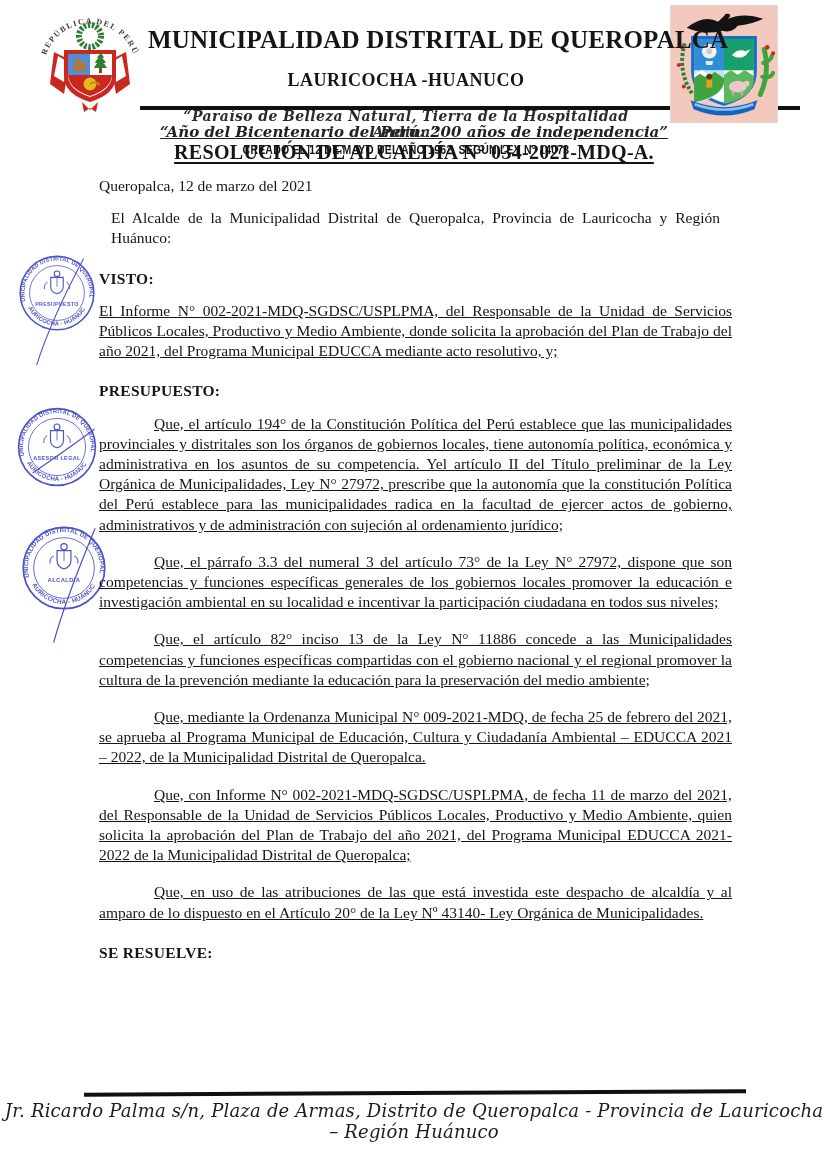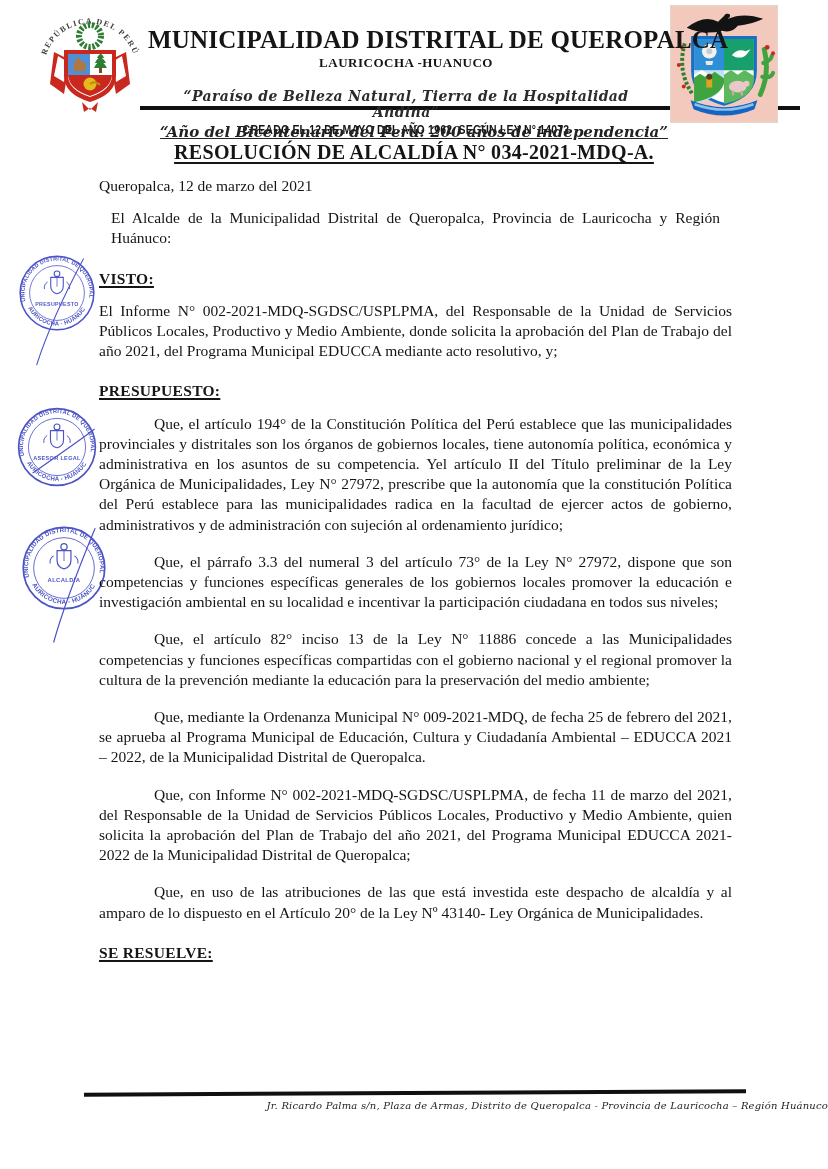--- a/index.html
+++ b/index.html
@@ -6,21 +6,21 @@
   body { background:#ffffff; }
   .page {
     position:relative; width:828px; height:1169px; margin:0 auto;
     background:#ffffff; overflow:hidden;
     font-family:"Liberation Serif", serif; color:#151515;
   }
 
   
   .hdr-center { position:absolute; left:148px; top:26px; width:516px; text-align:center; z-index:2; }
   .hdr-title   { font-size:25px; font-weight:bold; letter-spacing:.2px; white-space:nowrap; }
-  .hdr-sub     { font-size:13px; font-weight:bold; margin-top:1px; letter-spacing:.5px; }
+  .hdr-sub     { font-size:18px; font-weight:bold; margin-top:16px; letter-spacing:.5px; }
   .hdr-motto   { font-size:14px; font-weight:bold; font-style:italic; margin-top:17px;
                  font-family:"DejaVu Serif", serif; color:#2b2b2b; letter-spacing:.4px; }
   .hdr-created { font-size:10.5px; font-weight:bold; margin-top:3px; letter-spacing:.2px;
                  font-family:"Liberation Sans", sans-serif; transform:scaleY(1.15); }
   .hdr-rule { position:absolute; left:140px; top:106px; width:660px; height:4px; background:#101010; z-index:1; }
 
   .logo-left  { position:absolute; left:34px;  top:6px; width:112px; height:116px; z-index:2; }
   .logo-right { position:absolute; left:670px; top:5px; width:108px; height:118px; z-index:2;
                 background:#f6efe9; border:1px solid #e3d4cc; box-sizing:border-box; }
 
@@ -29,39 +29,39 @@
                 font-size:15px; color:#222; z-index:2;text-decoration:underline; }
   .res-title  { position:absolute; left:0; top:141px; width:100%; text-align:center;
                 font-size:20px; font-weight:bold; letter-spacing:.3px; z-index:2; }
   .res-title span { text-decoration:underline; text-decoration-thickness:2px; text-underline-offset:3px; }
 
   
   .doc-body { position:absolute; left:99px; top:176px; width:633px; z-index:4;
               font-size:15.5px; line-height:20.2px; text-align:justify; }
   .date-line { text-align:left; margin:0 0 2px 0; }
   .intro { margin:12px; }
-  .sec-heading { font-size:15.5px; font-weight:bold; text-decoration:underline;
+  .sec-heading { font-size:15.5px; font-weight:bold; 
                  text-decoration-thickness:1.5px; text-underline-offset:2px;
                  margin:20px 0 12px 0; letter-spacing:.3px; }
   .sec-heading.resuelve { }
-  .para { margin:12px 0 17px 0; text-indent:55px; }
+  .para { margin:12px 0 17px 0; text-indent:55px;text-decoration:underline; }
   .para.no-indent { text-indent:0; }
 
   
   .stamp { position:absolute; z-index:5; mix-blend-mode:multiply; opacity:.92; }
   .stamp svg { overflow:visible; }
   .st-1 { left:10px;  top:246px; width:94px; }
   .st-2 { left:8px;   top:398px; width:98px; }
   .st-3 { left:12px;  top:516px; width:104px; }
 
   
   .footer-rule { position:absolute; left:84px; top:1091px; width:662px; height:4px;
                  background:#101010; transform:rotate(-0.3deg); z-index:2; }
-  .footer-text { position:absolute; left:0; top:1100px; width:100%; text-align:right;
-                 font-family:"DejaVu Serif", serif; font-style:italic; font-size:10px;
+  .footer-text { position:absolute; left:0; top:1100px; width:100%; text-align:center;
+                 font-family:"DejaVu Serif", serif; font-style:italic; font-size:18px;
                  color:#1d1d1d; z-index:2; letter-spacing:.2px; }
 </style>
 </head>
 <body>
 
 <div class="page">
 
   <div class="logo-left">
     <svg viewBox="0 0 112 116" width="112" height="116">
       <defs>

